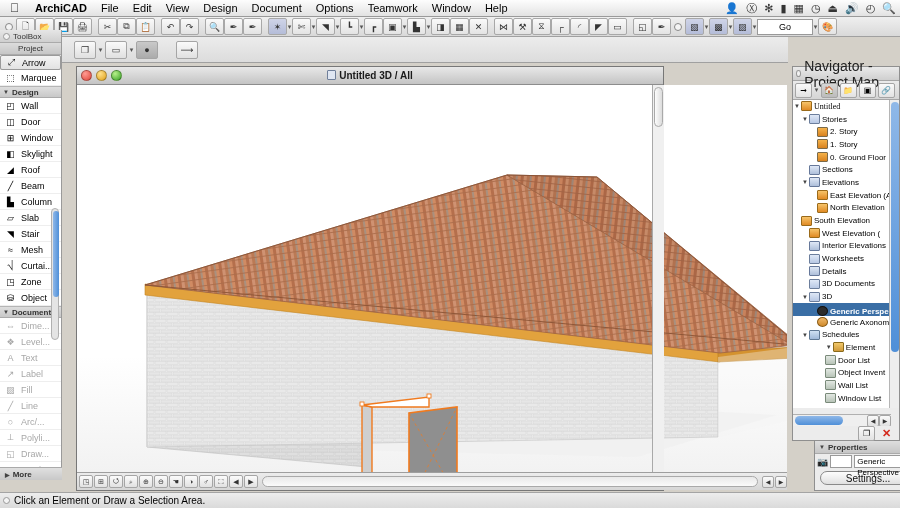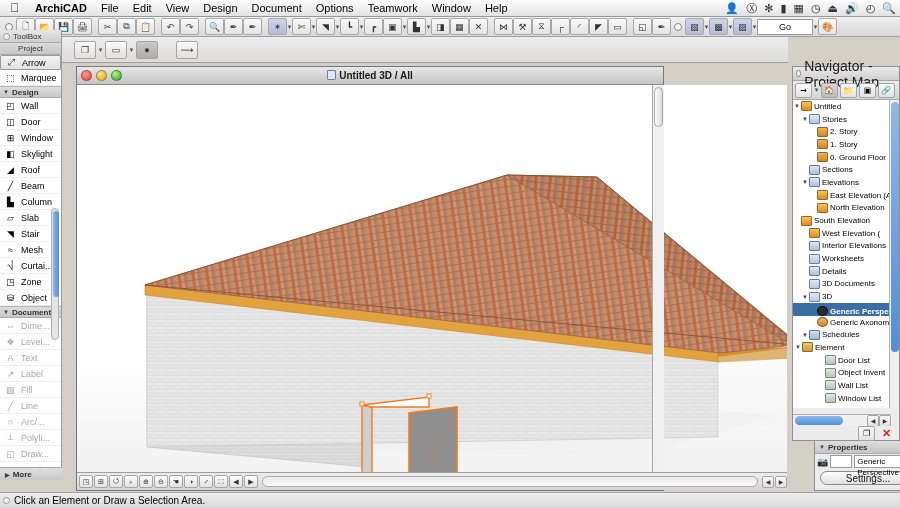--- a/index.html
+++ b/index.html
@@ -569,21 +569,21 @@
     </div>
     <div id="nav-toolbar">
       <span class="nbtn">➞</span>
       <span class="tdot">▾</span>
       <span class="nbtn on">🏠</span>
       <span class="nbtn">📁</span>
       <span class="nbtn">▣</span>
       <span class="nbtn">🔗</span>
     </div>
     <div id="nav-tree">
-        <div class="tr" style="padding-left: 0px;">
+        <div class="tr" style="padding-left: 0px; font-family: Liberation Serif, serif;">
           <span class="tw">▼</span>
           <span class="tico ic-house"></span>
           <span>Untitled</span>
         </div>
         <div class="tr" style="padding-left: 8px;">
           <span class="tw">▼</span>
           <span class="tico ic-blue"></span>
           <span>Stories</span>
         </div>
         <div class="tr" style="padding-left: 16px;">
@@ -664,21 +664,21 @@
         <div class="tr" style="padding-left: 16px;">
           <span class="tw"></span>
           <span class="tico ic-axon"></span>
           <span>Generic Axonom</span>
         </div>
         <div class="tr" style="padding-left: 8px;">
           <span class="tw">▼</span>
           <span class="tico ic-sched"></span>
           <span>Schedules</span>
         </div>
-        <div class="tr" style="padding-left: 1px;">
+        <div class="tr" style="padding-left: 16px; justify-content: center;">
           <span class="tw">▼</span>
           <span class="tico ic-elem"></span>
           <span>Element</span>
         </div>
         <div class="tr" style="padding-left: 24px;">
           <span class="tw"></span>
           <span class="tico ic-list"></span>
           <span>Door List</span>
         </div>
         <div class="tr" style="padding-left: 24px;">

